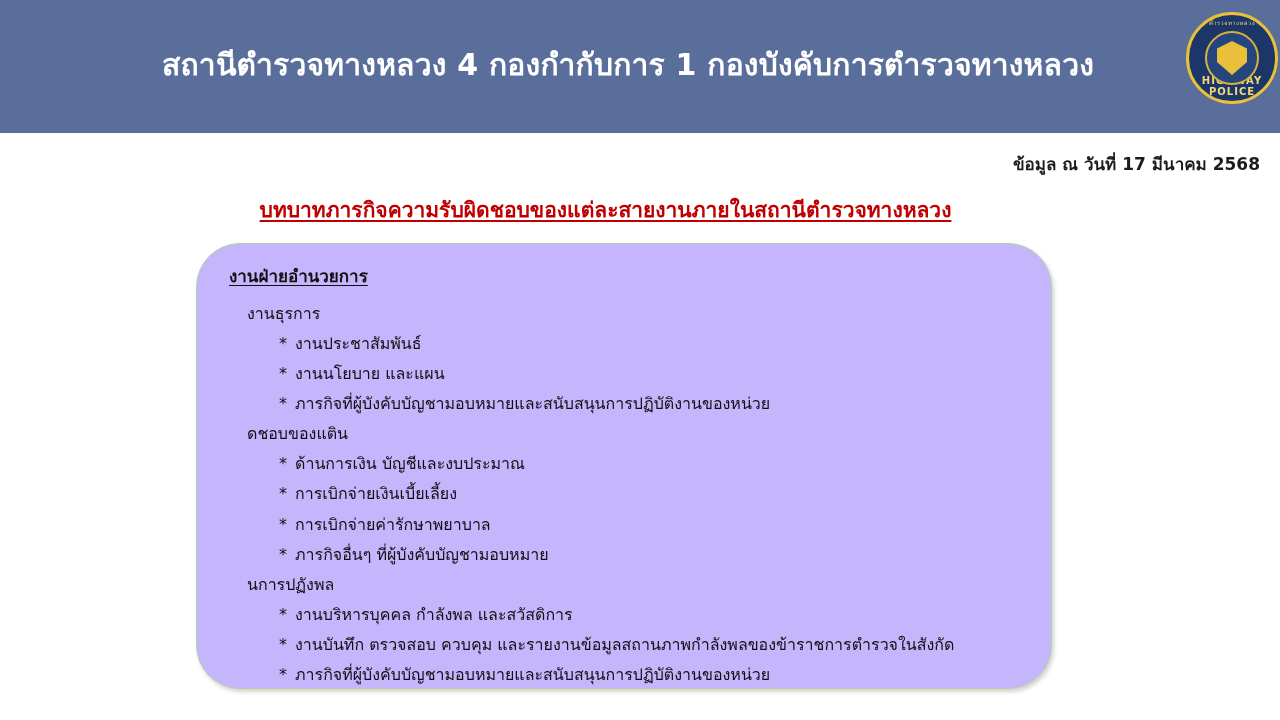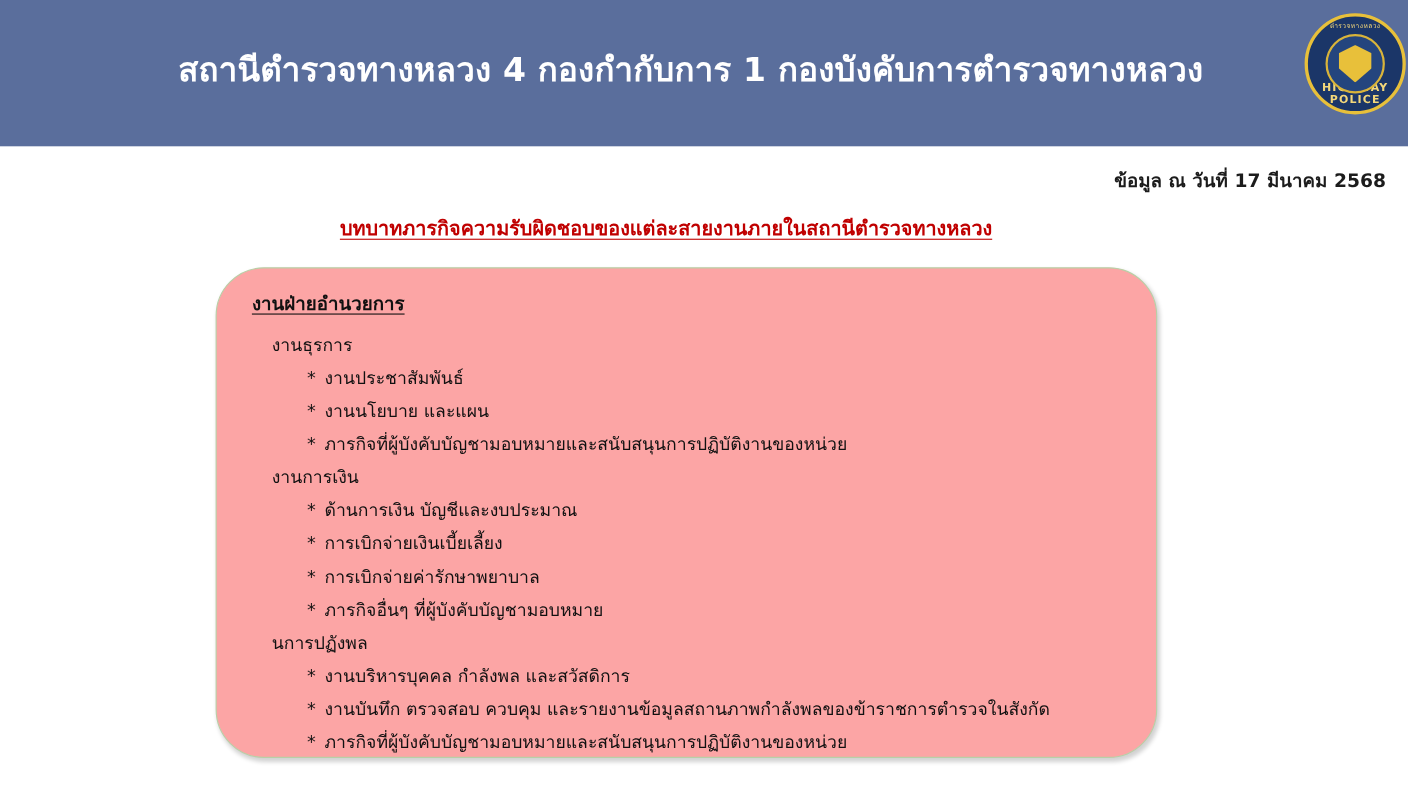--- a/index.html
+++ b/index.html
@@ -121,35 +121,35 @@
   }
 
   
   .section-heading {
     position: absolute;
     left: 0;
     top: 193px;
     width: 1211px;
     text-align: center;
     color: #c00000;
-    font-size: 18px;
+    font-size: 21px;
     font-weight: bold;
     text-decoration: underline;
     text-underline-offset: 3px;
     white-space: nowrap;
   }
 
   
   .card {
     position: absolute;
     left: 196px;
     top: 243px;
     width: 856px;
     height: 446px;
-    background: #fca5a5;
+    background: #c4b5fd;
     border: 1px solid #b9cfa6;
     border-radius: 44px;
     box-sizing: border-box;
     box-shadow: 2px 3px 4px rgba(0,0,0,0.18);
     padding: 18px 26px 0 26px;
   }
   .card-title {
     font-size: 17px;
     font-weight: bold;
     color: #111111;
@@ -203,21 +203,21 @@
 <div class="card">
   <div class="card-title">งานฝ่ายอำนวยการ</div>
   <div id="groups-container">
       <div class="group">
         <div class="group-label">งานธุรการ</div>
         <div class="bullet-line"><span class="bullet-star">*</span><span>งานประชาสัมพันธ์</span></div>
         <div class="bullet-line"><span class="bullet-star">*</span><span>งานนโยบาย และแผน</span></div>
         <div class="bullet-line"><span class="bullet-star">*</span><span>ภารกิจที่ผู้บังคับบัญชามอบหมายและสนับสนุนการปฏิบัติงานของหน่วย</span></div>
       </div>
       <div class="group">
-        <div class="group-label">งานการเงิน</div>
+        <div class="group-label">ดชอบของแติน</div>
         <div class="bullet-line"><span class="bullet-star">*</span><span>ด้านการเงิน บัญชีและงบประมาณ</span></div>
         <div class="bullet-line"><span class="bullet-star">*</span><span>การเบิกจ่ายเงินเบี้ยเลี้ยง</span></div>
         <div class="bullet-line"><span class="bullet-star">*</span><span>การเบิกจ่ายค่ารักษาพยาบาล</span></div>
         <div class="bullet-line"><span class="bullet-star">*</span><span>ภารกิจอื่นๆ ที่ผู้บังคับบัญชามอบหมาย</span></div>
       </div>
       <div class="group">
         <div class="group-label">นการปฏังพล</div>
         <div class="bullet-line"><span class="bullet-star">*</span><span>งานบริหารบุคคล กำลังพล และสวัสดิการ</span></div>
         <div class="bullet-line"><span class="bullet-star">*</span><span>งานบันทึก ตรวจสอบ ควบคุม และรายงานข้อมูลสถานภาพกำลังพลของข้าราชการตำรวจในสังกัด</span></div>
         <div class="bullet-line"><span class="bullet-star">*</span><span>ภารกิจที่ผู้บังคับบัญชามอบหมายและสนับสนุนการปฏิบัติงานของหน่วย</span></div>

